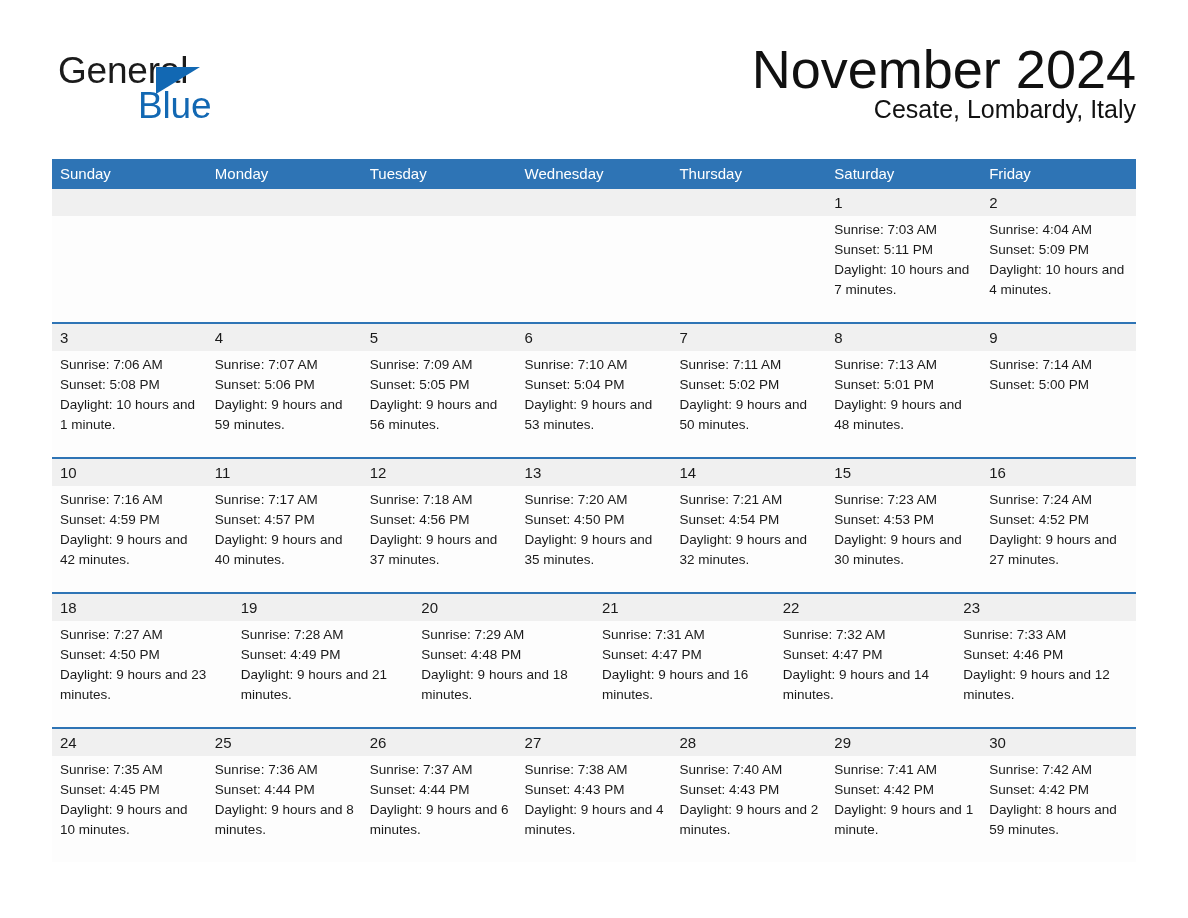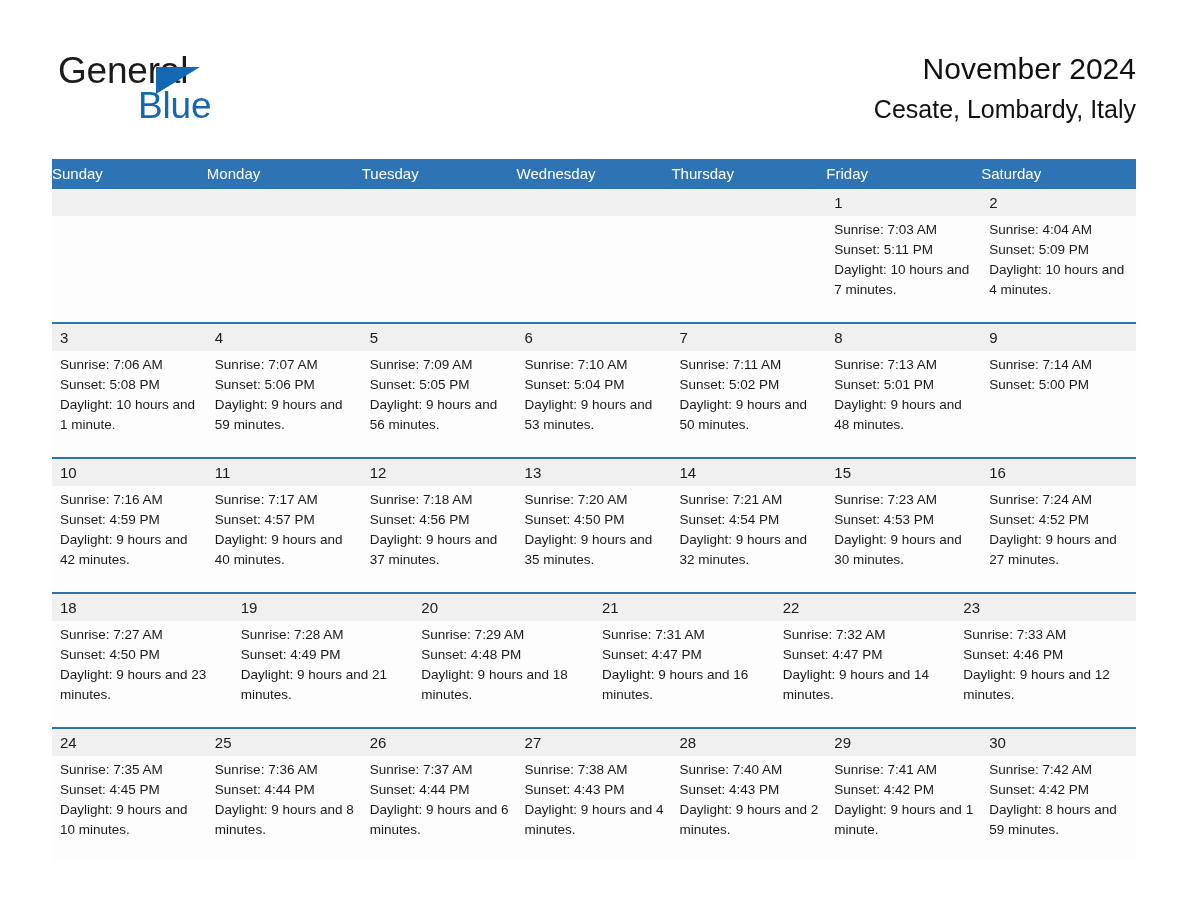--- a/index.html
+++ b/index.html
@@ -69,21 +69,21 @@
     letter-spacing: -0.2px;
   }
 
   .title-block {
     position: absolute;
     right: 0;
     top: 0;
     text-align: right;
   }
   .month-title {
-    font-size: 30px;
+    font-size: 54px;
     line-height: 50px;
     font-weight: 400;
     color: #111111;
     letter-spacing: 0px;
   }
   .location {
     margin-top: 0;
     font-size: 25px;
     line-height: 30px;
     font-weight: 400;
@@ -101,21 +101,21 @@
   .weekday-row {
     display: flex;
     background: #2e74b5;
     height: 30px;
   }
   .weekday {
     flex: 1 1 0;
     color: #ffffff;
     font-size: 15px;
     line-height: 30px;
-    padding-left: 0;
+    padding-left: 8px;
     box-sizing: border-box;
     white-space: nowrap;
   }
 
   .week-row {
     display: flex;
     border-top: 2px solid #2e74b5;
     background: #fdfdfd;
     height: 133px;
     position: relative;
@@ -186,22 +186,22 @@
   </div>
 
   <div class="calendar">
 
     <div class="weekday-row">
       <div class="weekday">Sunday</div>
       <div class="weekday">Monday</div>
       <div class="weekday">Tuesday</div>
       <div class="weekday">Wednesday</div>
       <div class="weekday">Thursday</div>
+      <div class="weekday">Saturday</div>
       <div class="weekday">Friday</div>
-      <div class="weekday">Saturday</div>
     </div>
 
     <div class="week-row first">
       <div class="day-cell empty">
         <div class="day-number"></div>
         <div class="day-info">
           <div></div>
           <div></div>
           <div class="daylight-text"></div>
         </div>

